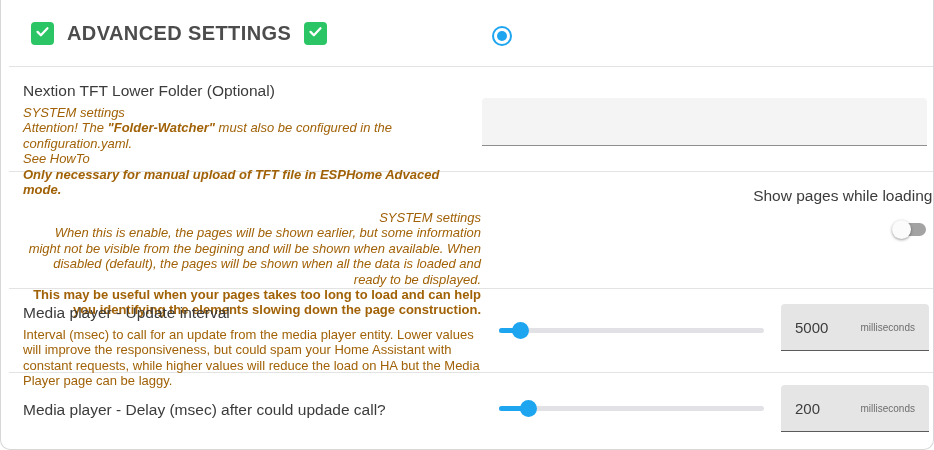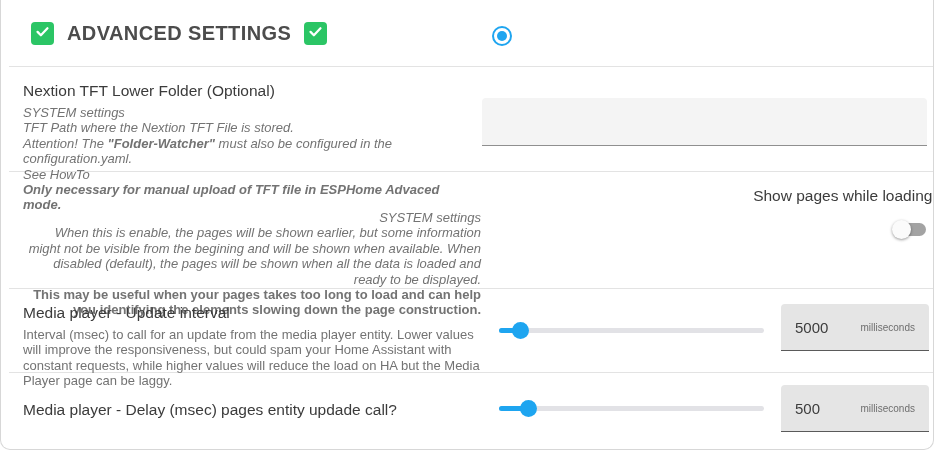--- a/index.html
+++ b/index.html
@@ -15,21 +15,21 @@
   .header{top:0;height:67px;display:flex;align-items:center;padding-left:22px;gap:13px;}
   .checkbox{width:23px;height:23px;border-radius:4px;background:var(--green);display:flex;align-items:center;justify-content:center;flex:0 0 auto;}
   .checkbox svg{width:17px;height:17px;}
   .header-title{font-size:20px;font-weight:700;color:#4c4c4c;letter-spacing:.4px;}
   .radio{position:absolute;left:483px;top:26px;width:20px;height:20px;box-sizing:border-box;border:2px solid var(--blue);border-radius:50%;display:flex;align-items:center;justify-content:center;background:#fff;}
   .radio-dot{width:10px;height:10px;border-radius:50%;background:var(--blue);}
 
   
   .section{padding:15px 0 0 14px;}
   .sec-title{font-size:15.5px;color:#3b3b3b;margin:0 0 5px 0;}
-  .desc{width:458px;font-size:13px;line-height:15.4px;color:#737373;}
+  .desc{width:458px;font-size:13px;line-height:15.4px;color:#a16207;}
   .italic{font-style:italic;}
   .bold{font-weight:700;}
 
   .sec1{top:67px;height:105px;}
   .tft-input{
     position:absolute;left:473px;top:31px;width:445px;height:48px;box-sizing:border-box;
     background:#f4f4f4;border:none;border-bottom:1px solid #8f8f8f;border-radius:4px 4px 0 0;
     font-size:14px;color:#333;padding:0 10px;outline:none;
   }
 
@@ -83,21 +83,20 @@
     </div>
     <div class="radio">
       <div class="radio-dot"></div>
     </div>
   </div>
 
   <div class="row section sec1 divider">
     <div class="sec-title">Nextion TFT Lower Folder (Optional)</div>
     <div class="desc">
       <div class="italic">SYSTEM settings</div>
-      <div class="italic">TFT Path where the Nextion TFT File is stored.</div>
       <div class="italic"><span>Attention! The </span><span class="bold">"Folder-Watcher"</span><span> must also be configured in the configuration.yaml.</span></div>
       <div class="italic">See HowTo</div>
       <div class="italic bold">Only necessary for manual upload of TFT file in ESPHome Advaced mode.</div>
     </div>
     <input class="tft-input" type="text" value="" style="">
   </div>
 
   <div class="row section sec2 divider">
     <div class="sec-title">Show pages while loading?</div>
     <div class="desc">
@@ -119,25 +118,25 @@
       <div class="slider-fill"></div>
       <div class="slider-thumb"></div>
     </div>
     <div class="value-box">
       <span class="value-num">5000</span>
       <span class="value-unit">milliseconds</span>
     </div>
   </div>
 
   <div class="row sec4">
-    <div class="sec4-title">Media player - Delay (msec) pages entity updade call?</div>
+    <div class="sec4-title">Media player - Delay (msec) after could updade call?</div>
     <div class="slider" style="--p: 11%;">
       <div class="slider-track"></div>
       <div class="slider-fill"></div>
       <div class="slider-thumb"></div>
     </div>
     <div class="value-box">
-      <span class="value-num">500</span>
+      <span class="value-num">200</span>
       <span class="value-unit">milliseconds</span>
     </div>
   </div>
 
 </div>
 
 </body></html>

